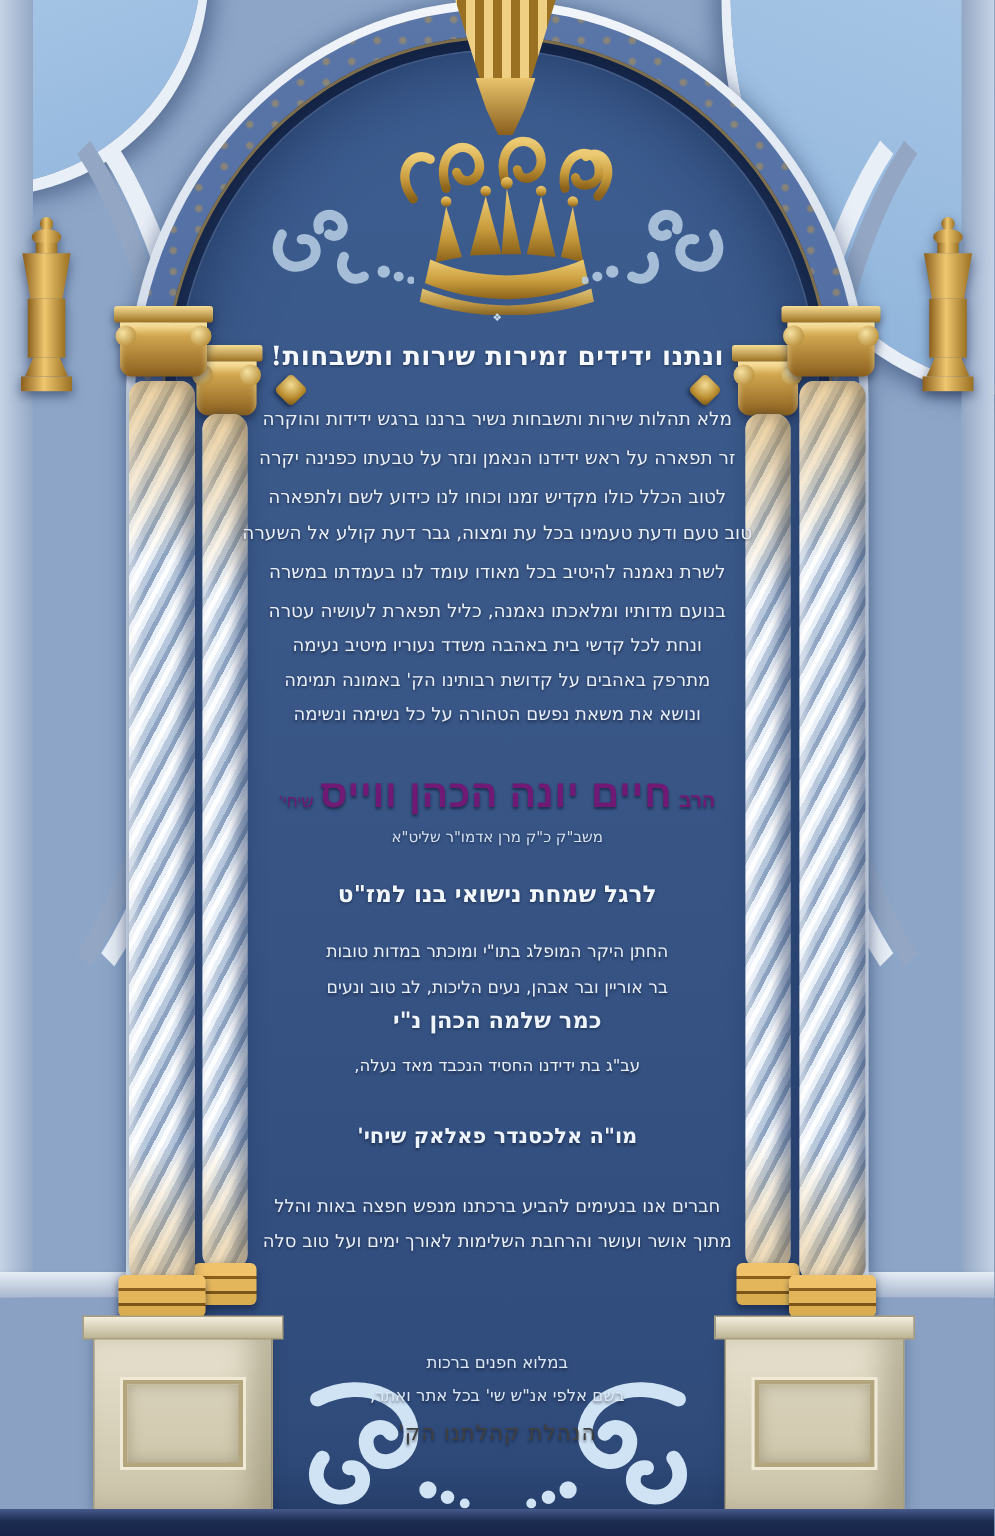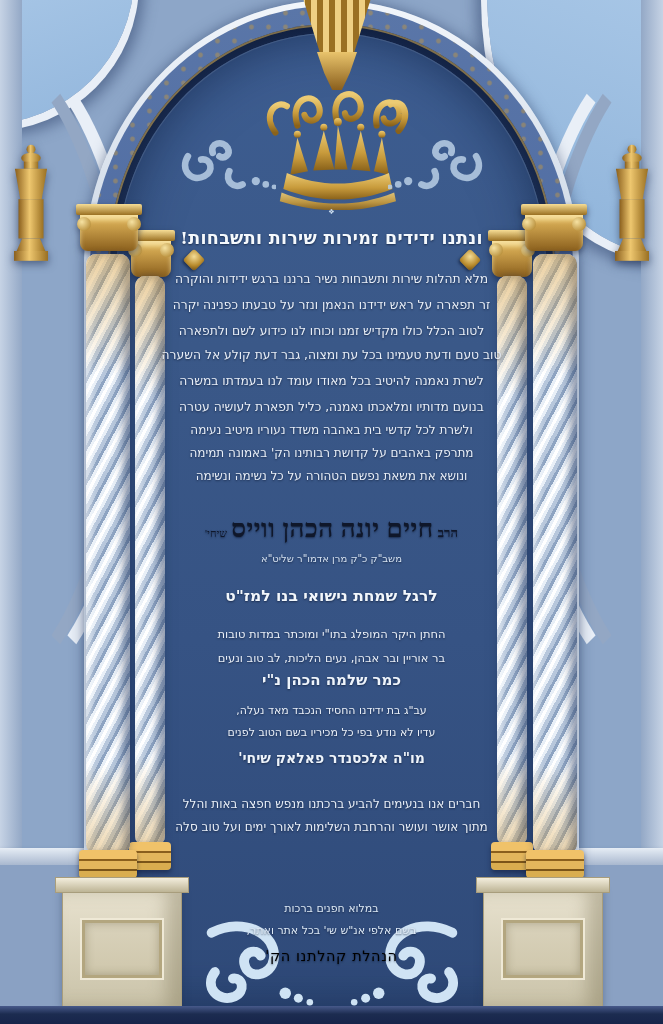--- a/index.html
+++ b/index.html
@@ -108,33 +108,33 @@
   .mirror{transform:scaleX(-1);}
 
   
   .txt{position:absolute;left:104px;width:455px;text-align:center;direction:rtl;
        color:#e9eff8;text-shadow:0 1px 2px rgba(8,18,40,.6);}
   .h-title{font-family:"DejaVu Serif","DejaVu Sans",serif;font-weight:bold;
            font-size:17.5px;color:#f5f9fd;letter-spacing:.3px;}
   .ln{white-space:nowrap;}
   .p12 .ln{font-size:12.3px;line-height:26px;}
   .p3 .ln{font-size:12px;line-height:23px;}
-  .bigname{font-family:Liberation Serif, serif;color:#0f172a;}
+  .bigname{font-family:Liberation Sans, sans-serif;color:#701a75;}
   .bigname .pre{font-size:13px;font-weight:bold;}
   .bigname .nm{font-size:26px;font-weight:bold;letter-spacing:.5px;}
   .bigname .suf{font-size:11px;}
   .subt{font-size:10px;color:#d6e2f1;}
   .occ{font-family:"DejaVu Serif","DejaVu Sans",serif;font-weight:bold;font-size:15.5px;color:#f2f7fc;}
   .p2l .ln{font-size:11.5px;line-height:24px;}
   .midname{font-family:"DejaVu Serif","DejaVu Sans",serif;font-weight:bold;font-size:15px;color:#eef4fb;}
   .midname2{font-family:"DejaVu Serif","DejaVu Sans",serif;font-weight:bold;font-size:14px;color:#eef4fb;}
   .p2s .ln{font-size:11px;line-height:22px;}
   .bless .ln{font-size:12px;line-height:22.5px;}
   .closing .ln{font-size:11px;line-height:22px;color:#dce8f5;text-align:center;}
-  .sig{font-family:"DejaVu Serif","DejaVu Sans",serif;font-size:14.5px;letter-spacing:.6px;color:#000000;}
+  .sig{font-family:"DejaVu Serif","DejaVu Sans",serif;font-size:14.5px;letter-spacing:.6px;color:#404040;}
   .mini{position:absolute;left:0;width:663px;text-align:center;font-size:7px;color:#cfe0f2;}
 </style>
 </head>
 <body>
 
 <div class="stage">
 
   <div class="sky-l"></div>
   <div class="sky-r"></div>
 
@@ -329,21 +329,21 @@
     <div class="ln">לטוב הכלל כולו מקדיש זמנו וכוחו לנו כידוע לשם ולתפארה</div>
   </div>
 
   <div class="txt p12" style="top:342px;">
     <div class="ln">טוב טעם ודעת טעמינו בכל עת ומצוה, גבר דעת קולע אל השערה</div>
     <div class="ln">לשרת נאמנה להיטיב בכל מאודו עומד לנו בעמדתו במשרה</div>
     <div class="ln">בנועם מדותיו ומלאכתו נאמנה, כליל תפארת לעושיה עטרה</div>
   </div>
 
   <div class="txt p3" style="top:419px;">
-    <div class="ln">ולשרת לכל קדשי בית באהבה משדד נעוריו מיטיב נעימה</div>
+    <div class="ln">ונחת לכל קדשי בית באהבה משדד נעוריו מיטיב נעימה</div>
     <div class="ln">מתרפק באהבים על קדושת רבותינו הק' באמונה תמימה</div>
     <div class="ln">ונושא את משאת נפשם הטהורה על כל נשימה ונשימה</div>
   </div>
 
   <div class="txt bigname" style="top:514px;">
     <span class="pre">הרב</span>
     <span class="nm">חיים יונה הכהן ווייס</span>
     <span class="suf">שיחי'</span>
   </div>
   <div class="txt subt" style="top:553px;">משב"ק כ"ק מרן אדמו"ר שליט"א</div>
@@ -351,21 +351,20 @@
   <div class="txt occ" style="top:586px;">לרגל שמחת נישואי בנו למז"ט</div>
 
   <div class="txt p2l" style="top:622px;">
     <div class="ln">החתן היקר המופלג בתו"י ומוכתר במדות טובות</div>
     <div class="ln">בר אוריין ובר אבהן, נעים הליכות, לב טוב ונעים</div>
   </div>
   <div class="txt midname" style="top:671px;">כמר שלמה הכהן נ"י</div>
 
   <div class="txt p2s" style="top:700px;">
     <div class="ln">עב"ג בת ידידנו החסיד הנכבד מאד נעלה,</div>
-    <div class="ln">עדיו לא נודע בפי כל מכיריו בשם הטוב לפנים</div>
   </div>
   <div class="txt midname2" style="top:750px;">מו"ה אלכסנדר פאלאק שיחי'</div>
 
   <div class="txt bless" style="top:793px;">
     <div class="ln">חברים אנו בנעימים להביע ברכתנו מנפש חפצה באות והלל</div>
     <div class="ln">מתוך אושר ועושר והרחבת השלימות לאורך ימים ועל טוב סלה</div>
   </div>
 
   <div class="txt closing" style="top:898px;">
     <div class="ln">במלוא חפנים ברכות</div>

